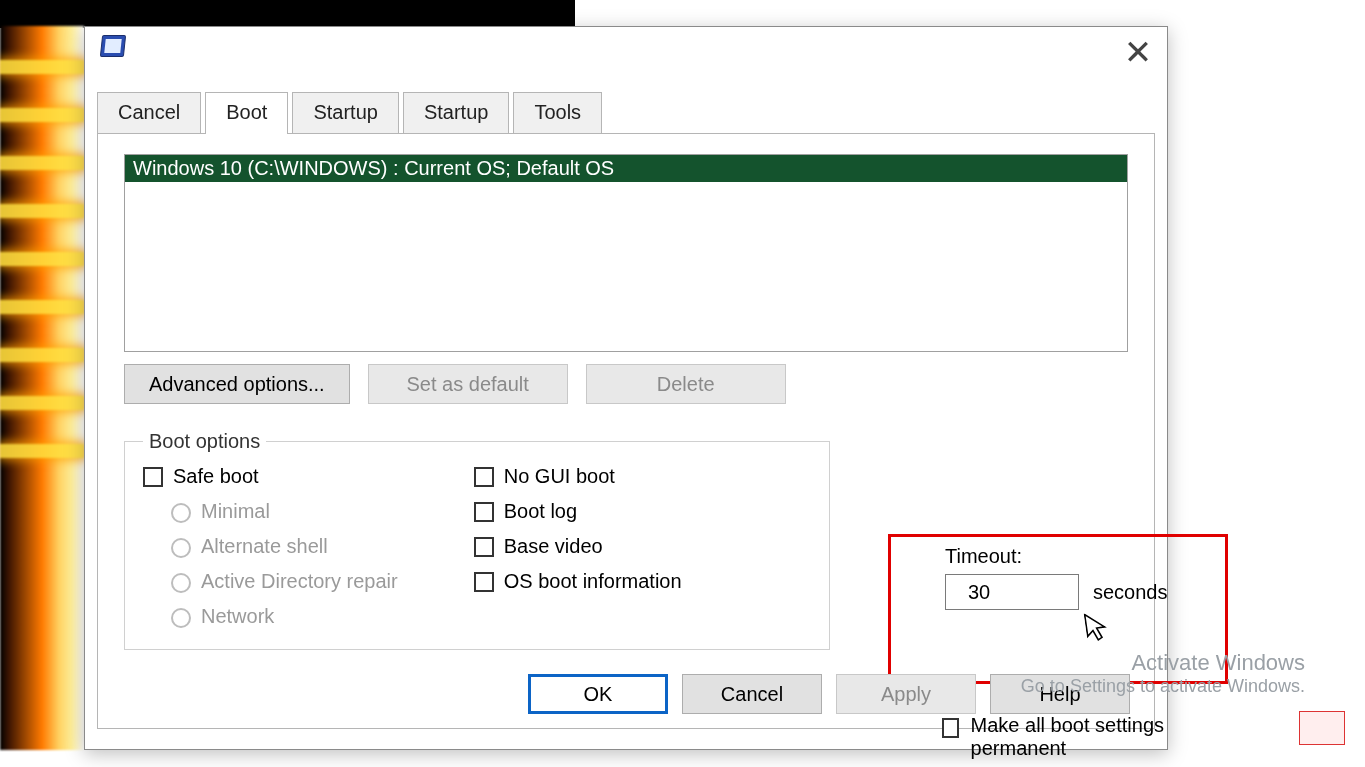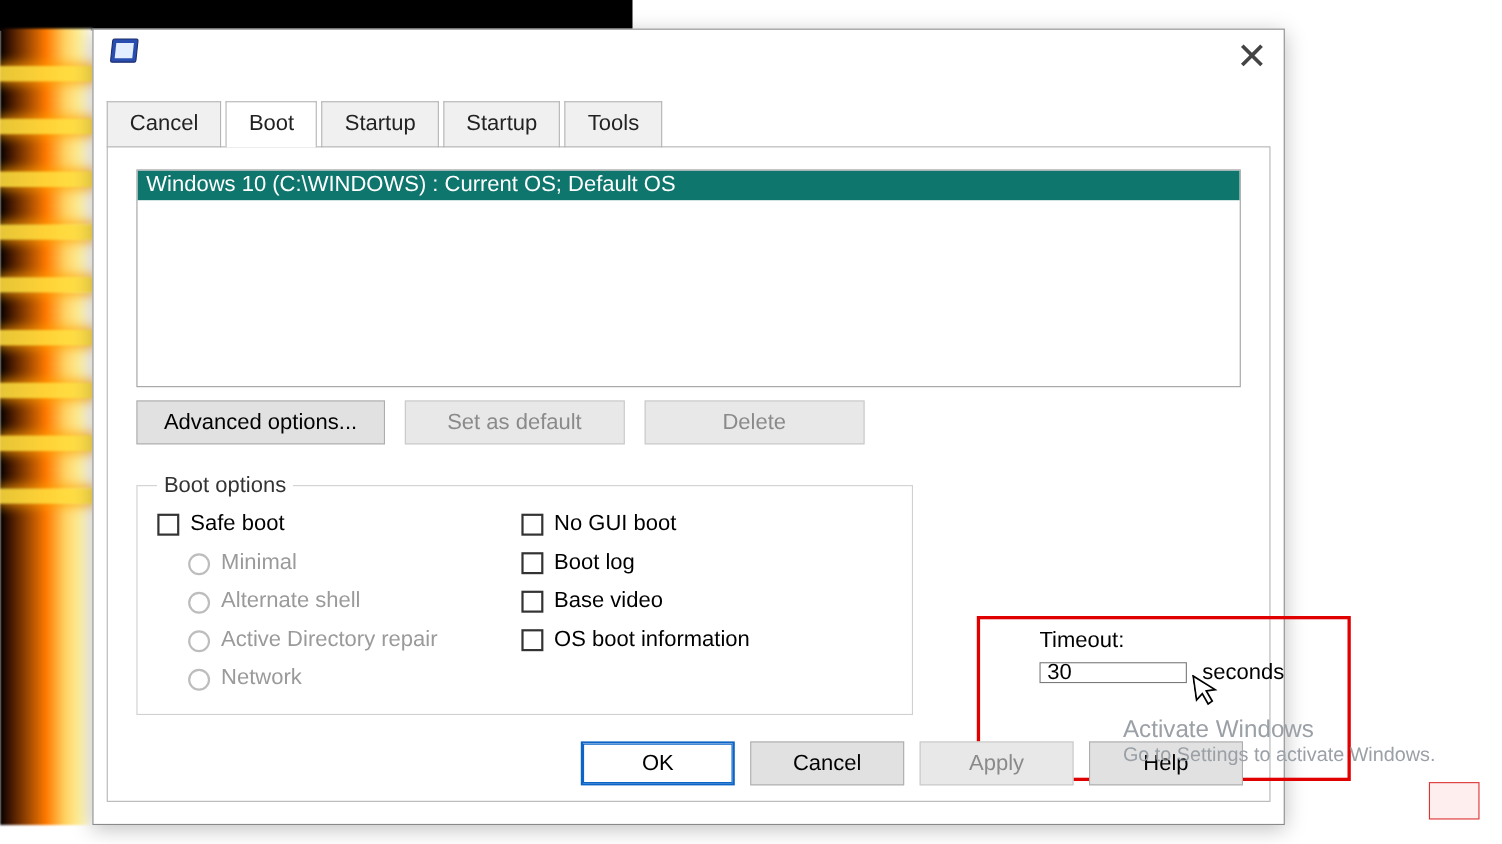--- a/index.html
+++ b/index.html
@@ -48,21 +48,21 @@
     position:relative;
   }
   .oslist {
     width: 100%; height: 198px;
     border:1px solid #a0a0a0;
     background:#fff;
     overflow:auto;
   }
   .oslist .row {
     padding: 2px 8px;
-    color:#fff; background:#0f766e;
+    color:#fff; background:#14532d;
     white-space: nowrap;
   }
   .btnrow { display:flex; gap:18px; margin-top:12px; }
   .wbtn {
     min-width: 200px; height:40px; padding:0 24px;
     background:#e1e1e1; border:1px solid #adadad;
     color:#000000; font-size:20px; cursor:pointer;
   }
   .wbtn.disabled { color:#8a8a8a; border-color:#c8c8c8; background:#e8e8e8; cursor:default; }
   .lowerrow { display:flex; align-items:flex-start; gap:20px; margin-top:26px; }
@@ -71,36 +71,36 @@
     width: 706px; height: 220px; position:relative;
   }
   fieldset.bootopts legend { padding:0 6px; color:#333; }
   .optcols { display:flex; gap:76px; margin-top:4px; }
   .col { display:flex; flex-direction:column; gap:12px; }
   .chk { display:flex; align-items:center; gap:10px; }
   .chk input[type=checkbox] { width:20px; height:20px; appearance:none; border:2px solid #333; background:#fff; }
   .rad { display:flex; align-items:flex-end; gap:10px; margin-left:28px; color:#9a9a9a; }
   .rad input[type=radio] { width:20px; height:20px; appearance:none; border:2px solid #bdbdbd; border-radius:50%; background:#fff; }
   .timeoutbox {
-    position:absolute; left:790px; top:426px; width:340px; height:150px;
+    position:absolute; left:790px; top:400px; width:340px; height:150px;
     border:3px solid #e00000; padding: 8px 22px 12px 54px;
   }
   .timeoutbox .lbl { }
   .timeoutbox .trow { display:flex; align-items:center; gap:14px; margin-top:6px; }
   .timeoutbox input {
-    width:134px; height:19px; font-size:20px; padding:2px 6px;
+    width:134px; height:36px; font-size:20px; padding:2px 22px;
     border:1px solid #7a7a7a;
   }
   .cursor-arrow { position:absolute; left:988px; top:478px; font-size:26px; transform: rotate(-8deg); pointer-events:none; }
   .permrow { position:absolute; left:844px; top:580px; width:260px; display:flex; align-items:flex-start; gap:12px; }
   .permrow input[type=checkbox] { width:20px; height:20px; appearance:none; border:2px solid #333; background:#fff; margin-top:4px; }
   .footer { position:absolute; right:24px; bottom:14px; display:flex; gap:14px; }
   .footer .wbtn { min-width:140px; }
   .footer .wbtn.primary { background:#fff; border:2px solid #0c64c6; box-shadow:0 0 0 1px #0c64c6 inset; }
-  .watermark { position:absolute; right:60px; bottom:70px; color:#9aa0a6; text-align:left; font-size:18px; pointer-events:none; }
+  .watermark { position:absolute; right:60px; bottom:70px; color:#9aa0a6; text-align:right; font-size:18px; pointer-events:none; }
   .watermark .t1 { font-size:22px; }
   .thumb { position:absolute; right:20px; bottom:22px; width:46px; height:34px; border:1px solid #d33; background:#fee; }
 </style>
 </head>
 <body>
 
 <div class="bgstrip"></div>
 <div class="bgside">
   <div class="bar"></div>
     <div class="bar"></div>
@@ -196,20 +196,24 @@
         <span>seconds</span>
       </div>
     </div>
 
     <div class="cursor-arrow">
       <svg width="22" height="30" viewBox="0 0 22 30">
           <path d="M1 1 L1 23 L7 18 L11 28 L15 26 L11 16 L19 16 Z" fill="#fff" stroke="#000" stroke-width="1.6"></path>
         </svg>
     </div>
 
+    <div class="permrow">
+      <input type="checkbox" style="">
+      <span>Make all boot settings permanent</span>
+    </div>
 
     <div class="footer">
       <button class="wbtn primary">OK</button>
       <button class="wbtn">Cancel</button>
       <button class="wbtn disabled">Apply</button>
       <button class="wbtn">Help</button>
     </div>
 
   </div>
 </div>

